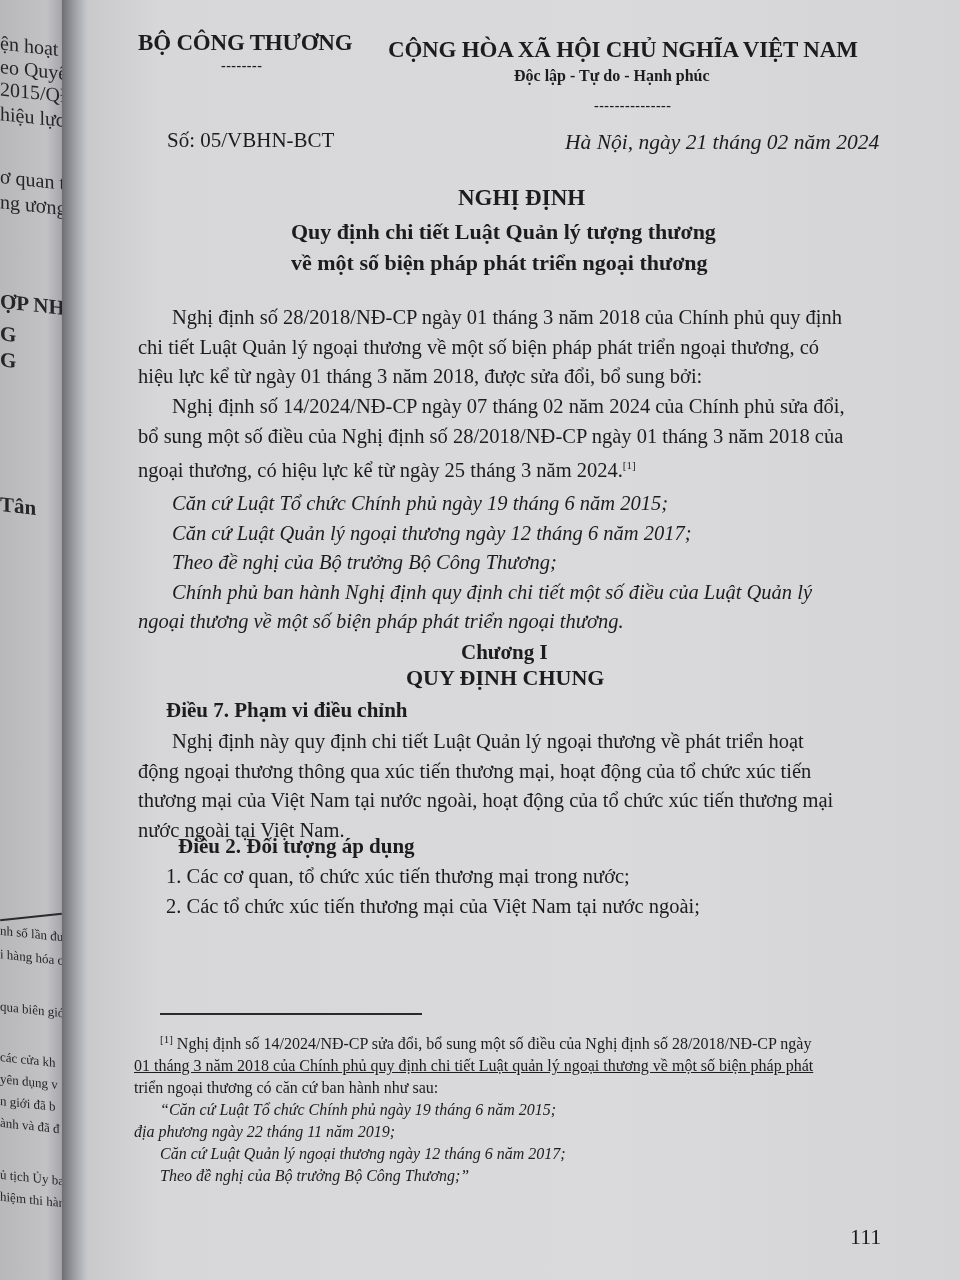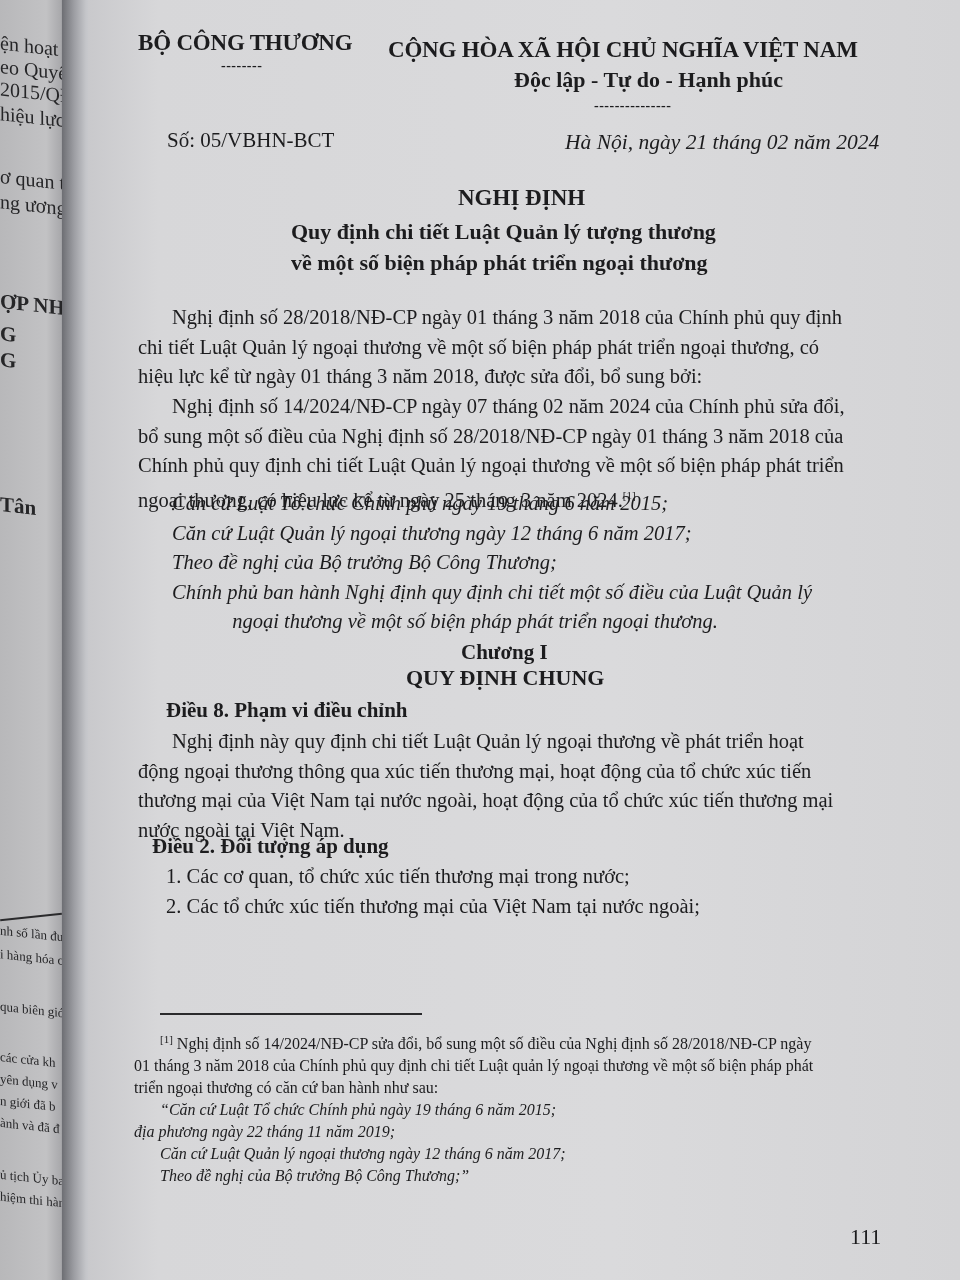--- a/index.html
+++ b/index.html
@@ -30,21 +30,21 @@
       position: absolute; left: 62px; top: 0; width: 34px; height: 1280px;
       background: linear-gradient(90deg, #6d6e73 0%, #9c9da2 35%, #c4c5c9 70%, #d3d3d6 100%);
     }
     
     .page {
       position: absolute; left: 88px; top: 0; width: 872px; height: 1280px;
       background: linear-gradient(90deg, #c9c9cc 0%, #d7d7d9 8%, #dadadc 60%, #d4d4d6 100%);
     }
     .abs { position: absolute; white-space: nowrap; }
     .hdr-bold { font-weight: bold; font-size: 23px; letter-spacing: -0.2px; }
-    .hdr-sub { font-weight: bold; font-size: 22px; }
+    .hdr-sub { font-weight: bold; font-size: 16px; }
     .dashes { font-weight: bold; font-size: 14px; letter-spacing: 0.5px; }
     .body-text { font-size: 20.5px; line-height: 29.5px; }
     .italic { font-style: italic; }
     .title-bold { font-weight: bold; font-size: 22px; }
     .foot { font-size: 16px; line-height: 22px; }
     .sup { font-size: 11px; vertical-align: super; }
     .fn-rule { position: absolute; height: 1.5px; background: #2a2a2c; }
     .line { display: block; white-space: nowrap; }
   </style>
 </head>
@@ -91,53 +91,52 @@
 
   <div class="abs body-text" style="left:84px; top:303px;">
     <span class="line" style="padding-left:0px;">Nghị định số 28/2018/NĐ-CP ngày 01 tháng 3 năm 2018 của Chính phủ quy định</span>
     <span class="line" style="margin-left:-34px;">chi tiết Luật Quản lý ngoại thương về một số biện pháp phát triển ngoại thương, có</span>
     <span class="line" style="margin-left:-34px;">hiệu lực kể từ ngày 01 tháng 3 năm 2018, được sửa đổi, bổ sung bởi:</span>
   </div>
 
   <div class="abs body-text" style="left:84px; top:392px;">
     <span class="line">Nghị định số 14/2024/NĐ-CP ngày 07 tháng 02 năm 2024 của Chính phủ sửa đổi,</span>
     <span class="line" style="margin-left:-34px;">bổ sung một số điều của Nghị định số 28/2018/NĐ-CP ngày 01 tháng 3 năm 2018 của</span>
-    <span class="line" style="margin-left:-34px;">Chính phủ quy định chi tiết Luật Quản lý ngoại thương về một số biện pháp phát triển</span>
     <span class="line" style="margin-left:-34px;"><span>ngoại thương, có hiệu lực kể từ ngày 25 tháng 3 năm 2024.</span><span class="sup">[1]</span></span>
   </div>
 
   <div class="abs body-text italic" style="left:84px; top:489px;">
     <span class="line">Căn cứ Luật Tổ chức Chính phủ ngày 19 tháng 6 năm 2015;</span>
     <span class="line">Căn cứ Luật Quản lý ngoại thương ngày 12 tháng 6 năm 2017;</span>
     <span class="line">Theo đề nghị của Bộ trưởng Bộ Công Thương;</span>
     <span class="line">Chính phủ ban hành Nghị định quy định chi tiết một số điều của Luật Quản lý</span>
-    <span class="line" style="margin-left:-34px;text-align:center;">ngoại thương về một số biện pháp phát triển ngoại thương.</span>
+    <span class="line" style="margin-left:-34px;">ngoại thương về một số biện pháp phát triển ngoại thương.</span>
   </div>
 
   <div class="abs title-bold" style="left:373px; top:640px; font-size:21px;">Chương I</div>
   <div class="abs title-bold" style="left:318px; top:665px; font-size:22px;">QUY ĐỊNH CHUNG</div>
 
-  <div class="abs title-bold" style="left:78px; top:698px; font-size:21px;">Điều 8. Phạm vi điều chỉnh</div>
+  <div class="abs title-bold" style="left:78px; top:698px; font-size:21px;">Điều 7. Phạm vi điều chỉnh</div>
   <div class="abs body-text" style="left:84px; top:727px;">
     <span class="line">Nghị định này quy định chi tiết Luật Quản lý ngoại thương về phát triển hoạt</span>
     <span class="line" style="margin-left:-34px;">động ngoại thương thông qua xúc tiến thương mại, hoạt động của tổ chức xúc tiến</span>
     <span class="line" style="margin-left:-34px;">thương mại của Việt Nam tại nước ngoài, hoạt động của tổ chức xúc tiến thương mại</span>
     <span class="line" style="margin-left:-34px;">nước ngoài tại Việt Nam.</span>
   </div>
 
-  <div class="abs title-bold" style="left:64px; top:834px; font-size:21px;">Điều 2. Đối tượng áp dụng</div>
+  <div class="abs title-bold" style="left:90px; top:834px; font-size:21px;">Điều 2. Đối tượng áp dụng</div>
   <div class="abs body-text" style="left:78px; top:862px;">
     <span class="line">1. Các cơ quan, tổ chức xúc tiến thương mại trong nước;</span>
     <span class="line">2. Các tổ chức xúc tiến thương mại của Việt Nam tại nước ngoài;</span>
   </div>
 
   <div class="fn-rule" style="left:72px; top:1013px; width:262px;"></div>
   <div class="abs foot" style="left:72px; top:1028px;">
     <span class="line"><span class="sup">[1]</span> <span>Nghị định số 14/2024/NĐ-CP sửa đổi, bổ sung một số điều của Nghị định số 28/2018/NĐ-CP ngày</span></span>
-    <span class="line" style="margin-left:-26px;">01 tháng 3 năm 2018 của Chính phủ quy định chi tiết Luật quản lý ngoại thương về một số biện pháp phát</span>
+    <span class="line" style="margin-left:-26px;text-decoration:underline;">01 tháng 3 năm 2018 của Chính phủ quy định chi tiết Luật quản lý ngoại thương về một số biện pháp phát</span>
     <span class="line" style="margin-left:-26px;">triển ngoại thương có căn cứ ban hành như sau:</span>
     <span class="line italic">“Căn cứ Luật Tổ chức Chính phủ ngày 19 tháng 6 năm 2015;</span>
     <span class="line italic" style="margin-left:-26px;">địa phương ngày 22 tháng 11 năm 2019;</span>
     <span class="line italic">Căn cứ Luật Quản lý ngoại thương ngày 12 tháng 6 năm 2017;</span>
     <span class="line italic">Theo đề nghị của Bộ trưởng Bộ Công Thương;”</span>
   </div>
 
   <div class="abs" style="left:762px; top:1224px; font-size:22px;">111</div>
 </div>
 

